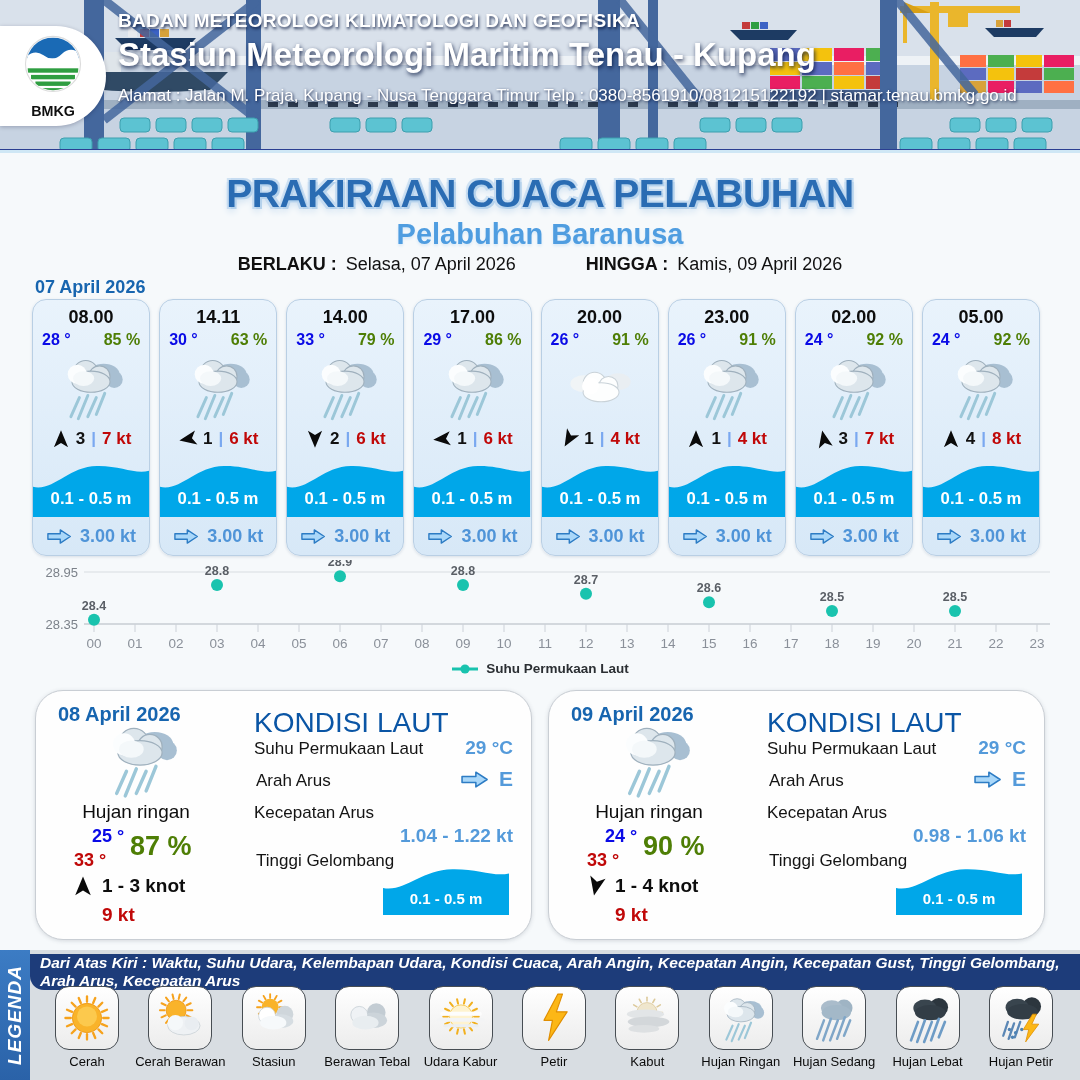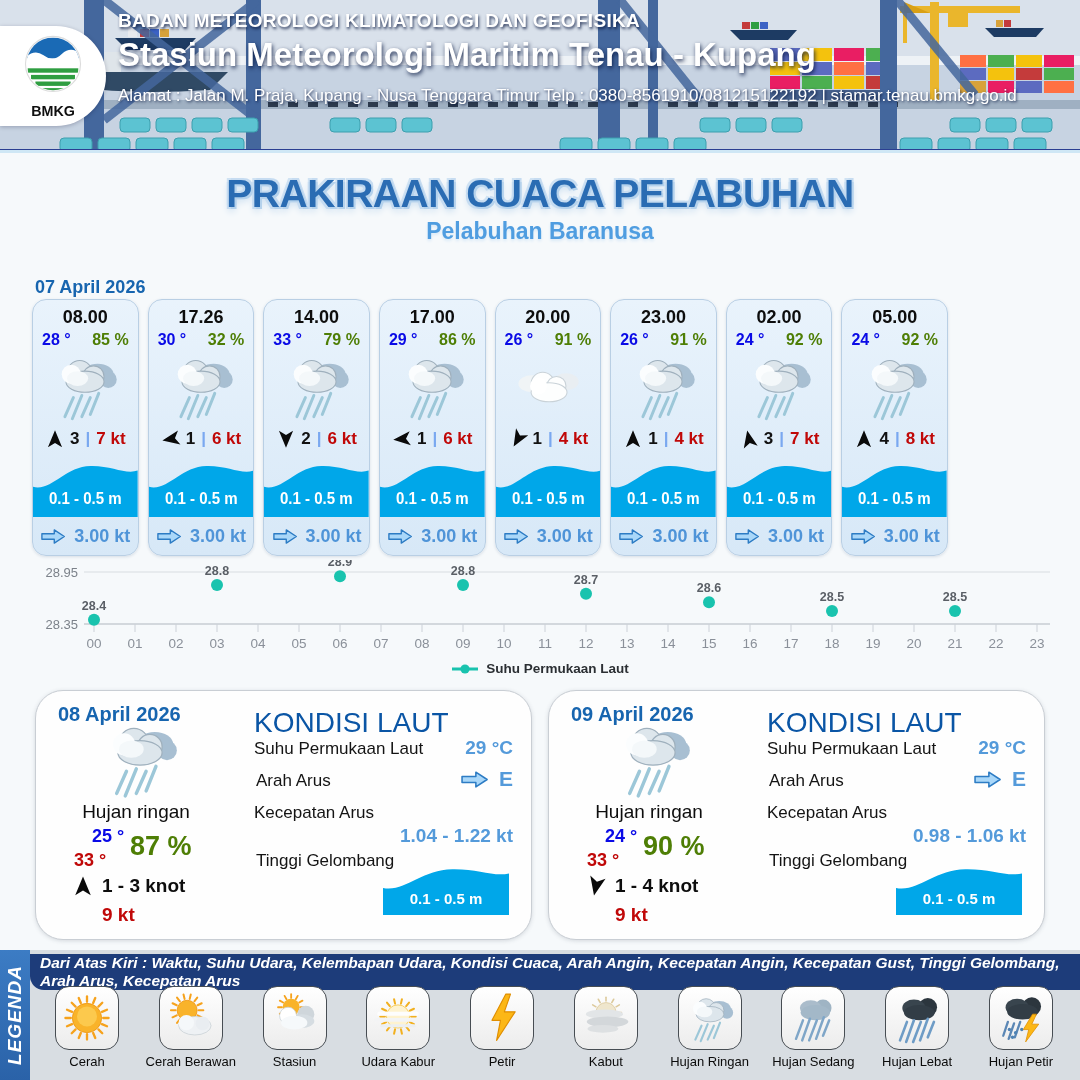--- a/index.html
+++ b/index.html
@@ -19,27 +19,27 @@
   .hdr-bg{position:absolute;inset:0}
   .logo-plate{position:absolute;left:0;top:26px;width:106px;height:100px;background:#fff;border-radius:0 52px 52px 0;box-shadow:0 1px 4px rgba(0,0,40,.25);display:flex;align-items:center;justify-content:center}
   .hdr-text{position:absolute;left:118px;top:10px;right:10px;color:#fff}
   .hdr-agency{font-size:19px;font-weight:800;letter-spacing:.3px;text-shadow:1px 2px 3px rgba(5,20,60,.8)}
   .hdr-station{font-size:33px;font-weight:800;margin-top:4px;text-shadow:1px 2px 4px rgba(5,20,60,.85)}
   .hdr-address{font-size:17px;margin-top:12px;text-shadow:1px 1px 3px rgba(5,20,60,.9)}
 
   
   .title-main{position:absolute;left:0;top:172px;width:100%;text-align:center;font-size:39px;font-weight:900;letter-spacing:-.5px;color:var(--title-blue);
     text-shadow:2px 2px 0 #b5d2ec,-2px 2px 0 #c6dcf1,2px -2px 0 #c6dcf1,-2px -2px 0 #cfe2f3,0 4px 7px #c4daee}
-  .title-port{position:absolute;left:0;top:218px;width:100%;text-align:center;font-size:23px;font-weight:800;color:var(--subtitle-blue);text-shadow:0 2px 3px #d8e9f7}
+  .title-port{position:absolute;left:0;top:218px;width:100%;text-align:center;font-size:29px;font-weight:800;color:var(--subtitle-blue);text-shadow:0 2px 3px #d8e9f7}
   .validity{position:absolute;left:0;top:254px;width:100%;display:flex;justify-content:center;gap:70px;font-size:18px;color:#101010}
   .validity b{font-weight:900;margin-right:9px}
   .date-label{position:absolute;left:35px;top:277px;font-size:18px;font-weight:800;color:var(--date-blue)}
 
   
-  .cards{position:absolute;left:32px;top:299px;width:916px;height:257px;display:flex;gap:9px}
+  .cards{position:absolute;left:32px;top:299px;width:1008px;height:257px;display:flex;gap:9px}
   .fcard{flex:1;display:flex;flex-direction:column;background:linear-gradient(#e9f3fc,#d7e8f7);border:1px solid #b9cfe4;border-radius:14px;overflow:hidden;box-shadow:0 1px 3px rgba(40,70,110,.15)}
   .fc-time{margin-top:7px;text-align:center;font-size:18px;font-weight:800;color:#0d0d0d}
   .fc-th{display:flex;justify-content:space-between;padding:3px 9px 0 9px;font-size:16px;font-weight:800}
   .fc-temp{color:var(--temp-blue)} .fc-hum{color:var(--hum-green)}
   .fc-icon{height:76px;display:flex;align-items:center;justify-content:center}
   .fc-wind{height:28px;display:flex;align-items:center;justify-content:center;gap:5px;font-size:17px;font-weight:800}
   .fc-dart{width:20px;height:20px;display:inline-flex}
   .fc-ws{color:#111} .fc-sep{color:#7aa8f0;font-weight:700;margin:0 1px} .fc-gust{color:var(--gust-red)}
   .fc-wave{margin-top:auto;height:58px;line-height:0}
   .fc-wave svg{width:100%;height:100%}
@@ -255,20 +255,24 @@
 
     <div class="hdr-text">
       <div class="hdr-agency">BADAN METEOROLOGI KLIMATOLOGI DAN GEOFISIKA</div>
       <div class="hdr-station">Stasiun Meteorologi Maritim Tenau - Kupang</div>
       <div class="hdr-address">Alamat : Jalan M. Praja, Kupang - Nusa Tenggara Timur Telp : 0380-8561910/081215122192  | stamar.tenau.bmkg.go.id</div>
     </div>
   </div>
 
   <div class="title-main">PRAKIRAAN CUACA PELABUHAN</div>
   <div class="title-port">Pelabuhan Baranusa</div>
+  <div class="validity">
+    <div><b>BERLAKU :</b><span>Selasa, 07 April 2026</span></div>
+    <div><b>HINGGA :</b><span>Kamis, 09 April 2026</span></div>
+  </div>
   <div class="date-label">07 April 2026</div>
 
   <div class="cards" id="cards-row">
   <div class="fcard">
     <div class="fc-time">08.00</div>
     <div class="fc-th">
       <span class="fc-temp">28 °</span>
       <span class="fc-hum">85 %</span>
     </div>
     <div class="fc-icon">
@@ -307,24 +311,24 @@
     <div class="fc-cur">
       <span class="fc-flow">
             <svg width="27" height="17" viewBox="0 0 34 22">
               <path d="M2,7.5 H18 V2.5 L31,11 L18,19.5 V14.5 H2 Z" fill="#a9d7f9" stroke="#2d7cc4" stroke-width="1.8" stroke-linejoin="round"></path>
             </svg>
           </span>
       <span>3.00 kt</span>
     </div>
   </div>
   <div class="fcard">
-    <div class="fc-time">17.26</div>
+    <div class="fc-time">14.11</div>
     <div class="fc-th">
       <span class="fc-temp">30 °</span>
-      <span class="fc-hum">32 %</span>
+      <span class="fc-hum">63 %</span>
     </div>
     <div class="fc-icon">
           <svg width="74" height="74" viewBox="0 0 70 70">
     <ellipse cx="47" cy="23" rx="15" ry="10" fill="#a8bfd2"></ellipse>
             <circle cx="57" cy="28" r="8" fill="#a8bfd2"></circle>
     <g fill="#dde6ec" stroke="#9fb0bd" stroke-width="1">
               <circle cx="30" cy="22" r="12"></circle>
               <circle cx="43" cy="25" r="10"></circle>
               <ellipse cx="35" cy="30" rx="18" ry="10"></ellipse>
             </g>
@@ -926,20 +930,33 @@
                 <ellipse cx="34" cy="41" rx="17" ry="9" fill="#f6f9fb"></ellipse>
               </svg>
             </span>
     </div>
     <div class="lg-label">Stasiun</div>
   </div>
   <div class="lg-item">
     <div class="lg-tile">
       <span style="display:inline-flex">
               <svg width="54" height="54" viewBox="0 0 70 70">
+    <circle cx="47" cy="28" r="12" fill="#c3ccd3"></circle>
+                <ellipse cx="43" cy="38" rx="18" ry="10" fill="#ccd4da"></ellipse>
+    <circle cx="25" cy="31" r="11" fill="#eff2f5" stroke="#c5cdd4"></circle>
+                <ellipse cx="33" cy="41" rx="17" ry="9" fill="#e8edf0"></ellipse>
+              </svg>
+            </span>
+    </div>
+    <div class="lg-label">Berawan Tebal</div>
+  </div>
+  <div class="lg-item">
+    <div class="lg-tile">
+      <span style="display:inline-flex">
+              <svg width="54" height="54" viewBox="0 0 70 70">
                 <line x1="52.0" y1="33.0" x2="58.0" y2="33.0" stroke="#f2b01f" stroke-width="2.6" stroke-linecap="round"></line>
                 <line x1="50.3" y1="40.4" x2="55.7" y2="43.0" stroke="#f2b01f" stroke-width="2.6" stroke-linecap="round"></line>
                 <line x1="45.6" y1="46.3" x2="49.3" y2="51.0" stroke="#f2b01f" stroke-width="2.6" stroke-linecap="round"></line>
                 <line x1="38.8" y1="49.6" x2="40.1" y2="55.4" stroke="#f2b01f" stroke-width="2.6" stroke-linecap="round"></line>
                 <line x1="31.2" y1="49.6" x2="29.9" y2="55.4" stroke="#f2b01f" stroke-width="2.6" stroke-linecap="round"></line>
                 <line x1="24.4" y1="46.3" x2="20.7" y2="51.0" stroke="#f2b01f" stroke-width="2.6" stroke-linecap="round"></line>
                 <line x1="19.7" y1="40.4" x2="14.3" y2="43.0" stroke="#f2b01f" stroke-width="2.6" stroke-linecap="round"></line>
                 <line x1="18.0" y1="33.0" x2="12.0" y2="33.0" stroke="#f2b01f" stroke-width="2.6" stroke-linecap="round"></line>
                 <line x1="19.7" y1="25.6" x2="14.3" y2="23.0" stroke="#f2b01f" stroke-width="2.6" stroke-linecap="round"></line>
                 <line x1="24.4" y1="19.7" x2="20.7" y2="15.0" stroke="#f2b01f" stroke-width="2.6" stroke-linecap="round"></line>

